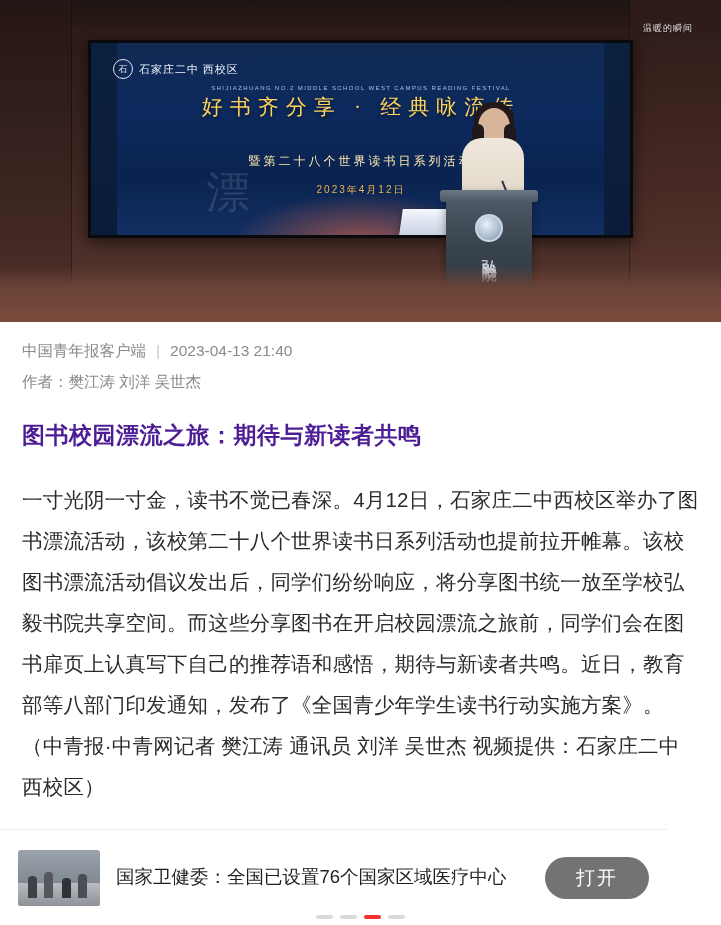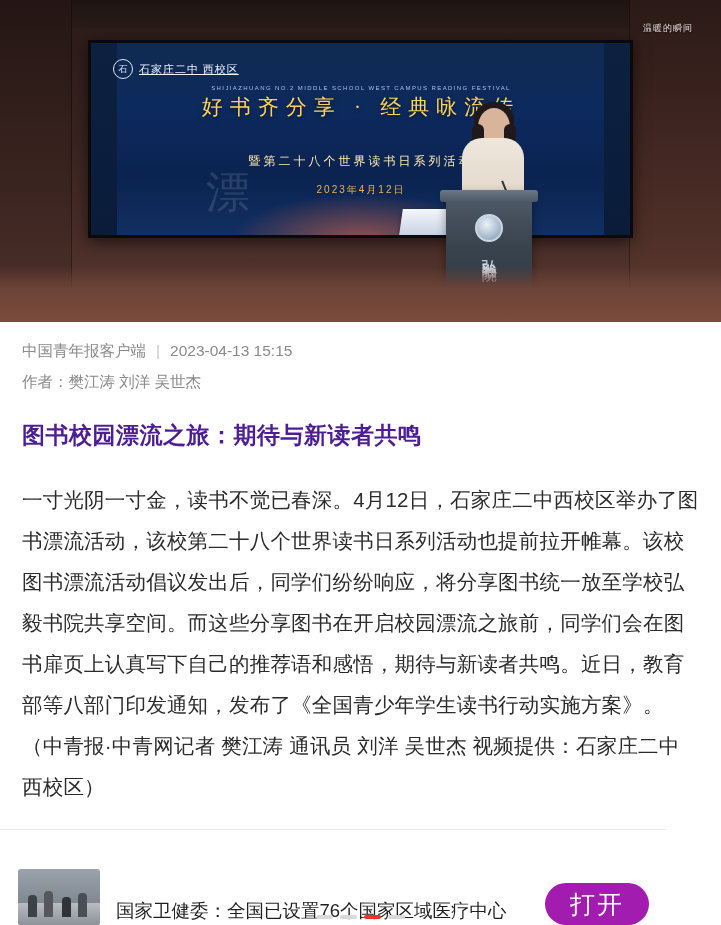--- a/index.html
+++ b/index.html
@@ -67,21 +67,21 @@
     position: absolute; left: 22px; top: 16px;
     display: flex; align-items: center; gap: 6px;
   }
   .screen-logo .seal {
     width: 20px; height: 20px; border-radius: 50%;
     border: 1.6px solid #dfe8f5; color: #dfe8f5;
     font-size: 9px; display: flex; align-items: center; justify-content: center;
   }
   .screen-logo .sname {
     color: #eef3fb; font-size: 11px; letter-spacing: 1px;
-    font-family: "Liberation Serif", serif; white-space: nowrap; text-decoration: underline;
+    font-family: "Liberation Serif", serif; white-space: nowrap;
   }
   .screen-subline {
     position: absolute; left: 60px; top: 42px; width: 420px;
     text-align: center; color: #9fc0ec; font-size: 6px; letter-spacing: 1.4px;
     white-space: nowrap; overflow: hidden;
   }
   .screen-title {
     position: absolute; left: 50px; top: 50px; width: 440px;
     text-align: center;
     color: #ffd35a; font-size: 21px; letter-spacing: 7px;
@@ -228,21 +228,21 @@
     overflow: hidden;
   }
 
   
   .promo {
     position: absolute;
     left: 0; bottom: 0;
     width: 667px; height: 96px;
     background: #ffffff;
     border-top: 1px solid #ececec;
-    display: flex; align-items: flex-end;
+    display: flex; align-items: center;
     padding: 0 18px;
   }
   .promo-thumb {
     width: 82px; height: 56px; flex: 0 0 auto;
     border-radius: 3px; overflow: hidden;
     background: linear-gradient(180deg,#9aa3ab 0%, #6f7880 100%);
     position: relative;
   }
   .promo-thumb .t-floor {
     position: absolute; left: 0; bottom: 0; width: 100%; height: 40%;
@@ -263,23 +263,23 @@
     color: #1f1f1f;
     line-height: 1.45;
     max-height: 56px;
     overflow: hidden;
   }
   .promo-btn {
     flex: 0 0 auto;
     width: 104px; height: 42px;
     border-radius: 21px;
     border: none;
-    background: #a21caf;
+    background: #737373;
     color: #ffffff;
-    font-size: 25px;
+    font-size: 19px;
     font-family: "Liberation Sans", sans-serif;
     cursor: pointer;
     letter-spacing: 2px;
   }
   .dots {
     position: absolute;
     left: 0; bottom: 6px; width: 721px;
     display: flex; justify-content: center; align-items: center; gap: 7px;
   }
   .dot { width: 17px; height: 4px; border-radius: 2px; background: #d9d9d9; }
@@ -331,21 +331,21 @@
     </div>
 
     <div class="hero-floor"></div>
     <div class="hero-badge">温暖的瞬间</div>
   </div>
 
   <div class="meta">
     <div class="meta-row">
       <span>中国青年报客户端</span>
       <span class="meta-sep">|</span>
-      <span>2023-04-13 15:15</span>
+      <span>2023-04-13 21:40</span>
     </div>
     <div class="meta-author">
       <span>作者：</span><span>樊江涛 刘洋 吴世杰</span>
     </div>
   </div>
 
   <h1 class="headline">图书校园漂流之旅：期待与新读者共鸣</h1>
 
   <div class="body-text">一寸光阴一寸金，读书不觉已春深。4月12日，石家庄二中西校区举办了图书漂流活动，该校第二十八个世界读书日系列活动也提前拉开帷幕。该校图书漂流活动倡议发出后，同学们纷纷响应，将分享图书统一放至学校弘毅书院共享空间。而这些分享图书在开启校园漂流之旅前，同学们会在图书扉页上认真写下自己的推荐语和感悟，期待与新读者共鸣。近日，教育部等八部门印发通知，发布了《全国青少年学生读书行动实施方案》。（中青报·中青网记者 樊江涛 通讯员 刘洋 吴世杰 视频提供：石家庄二中西校区）</div>
 

